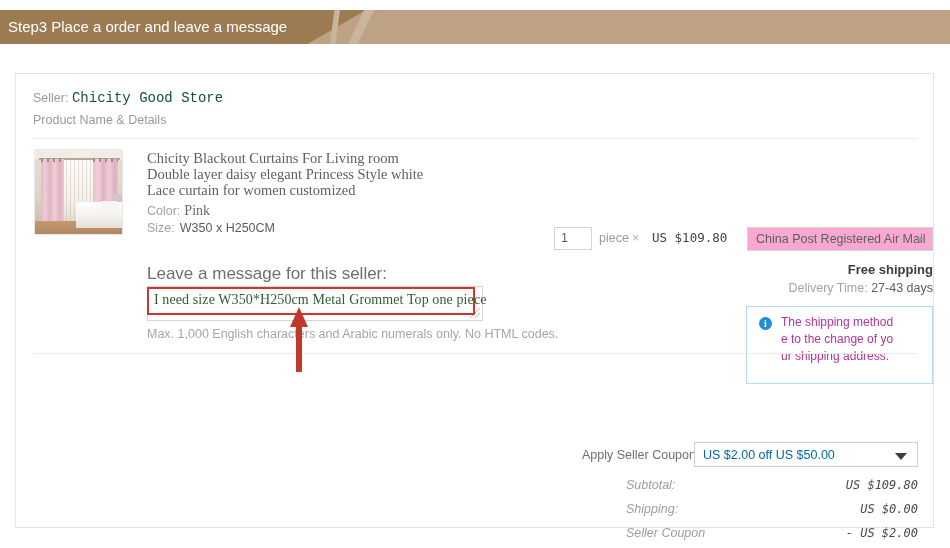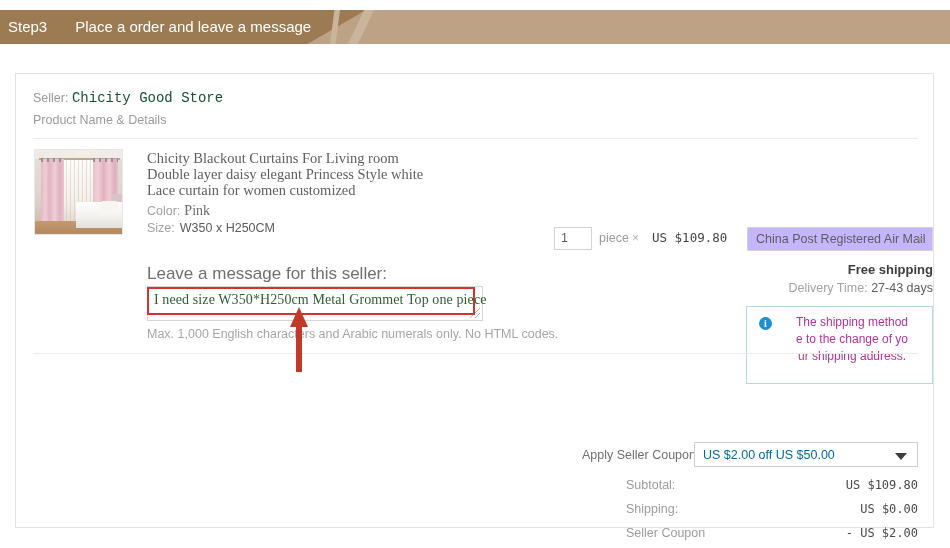--- a/index.html
+++ b/index.html
@@ -45,21 +45,21 @@
   .banner-text {
     position: absolute;
     left: 8px; top: 0;
     height: 34px;
     line-height: 34px;
     color: #ffffff;
     font-size: 15px;
     white-space: nowrap;
     z-index: 3;
   }
-  .banner-step { margin-right: 28px; }
+  .banner-step { margin-right: 4px; }
 
   
   .card {
     position: absolute;
     left: 15px; top: 73px;
     width: 919px; height: 455px;
     border: 1px solid #e3e3e3;
     background: #ffffff;
     box-sizing: border-box;
   }
@@ -271,21 +271,21 @@
     color: #444444;
     white-space: nowrap;
   }
 
   
   .ship-select {
     position: absolute;
     left: 731px; top: 153px;
     width: 186px; height: 24px;
     border: 1px solid #d4d4d4;
-    background: #c4b5fd;
+    background: #f9a8d4;
     box-sizing: border-box;
   }
   .ship-select-label {
     position: absolute;
     left: 8px; top: 4px;
     font-size: 12.5px;
     color: #5e5e5e;
     white-space: nowrap;
   }
   .caret-sm {
@@ -334,21 +334,21 @@
     font-size: 10px;
     font-weight: bold;
     line-height: 13px;
     text-align: center;
     font-family: "Liberation Serif", serif;
   }
   .info-text {
     position: absolute;
     left: 34px; top: 7px;
     width: 142px;
-    text-align: center;
+    text-align: left;
     font-size: 12px;
     line-height: 17px;
     color: #b0349a;
   }
   .info-text div { white-space: nowrap; }
 
   
   .coupon-label {
     position: absolute;
     left: 566px; top: 374px;
@@ -377,20 +377,21 @@
     width: 0; height: 0;
     border-left: 6px solid transparent;
     border-right: 6px solid transparent;
     border-top: 7px solid #3f3f3f;
   }
 
   .totals { position: absolute; left: 610px; top: 404px; width: 292px; }
   .total-row {
     position: relative;
     height: 24px;
+    font-style: italic;
   }
   .total-row .t-label {
     position: absolute;
     left: 0; top: 0;
     font-size: 12.5px;
     color: #9d9d9d;
     white-space: nowrap;
   }
   .total-row .t-value {
     position: absolute;

